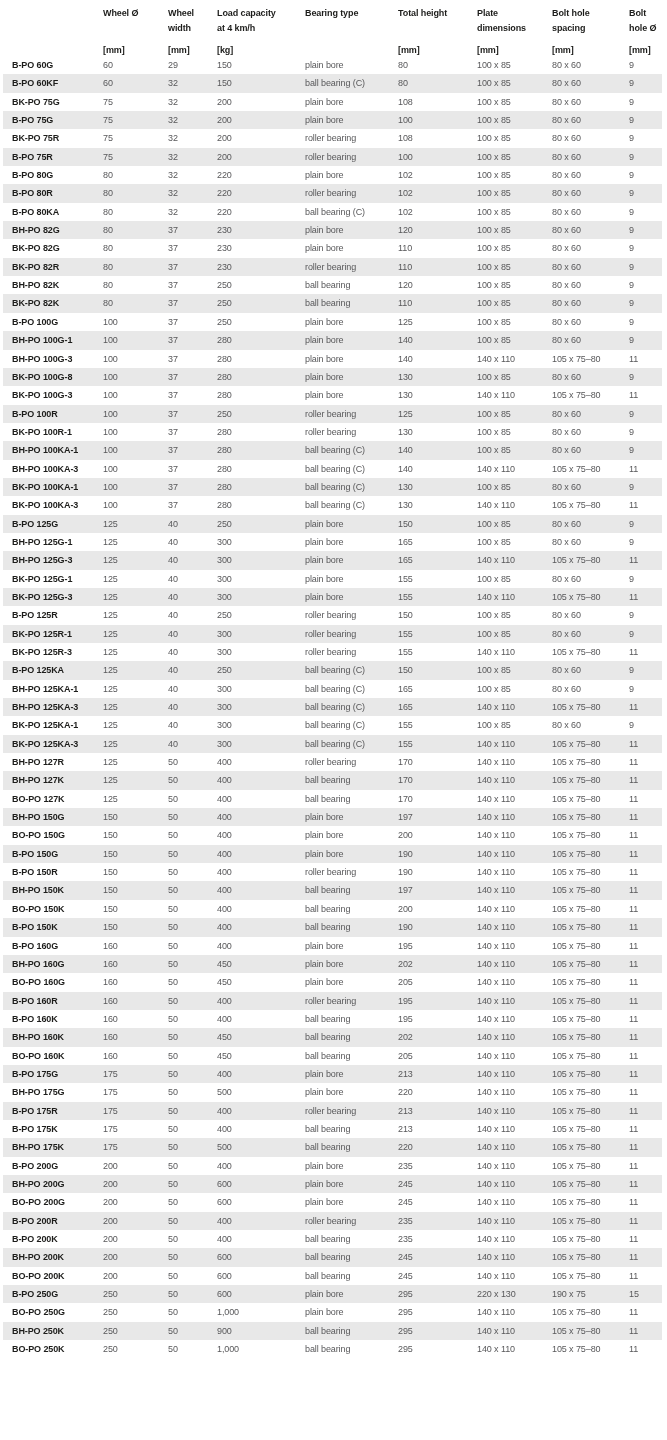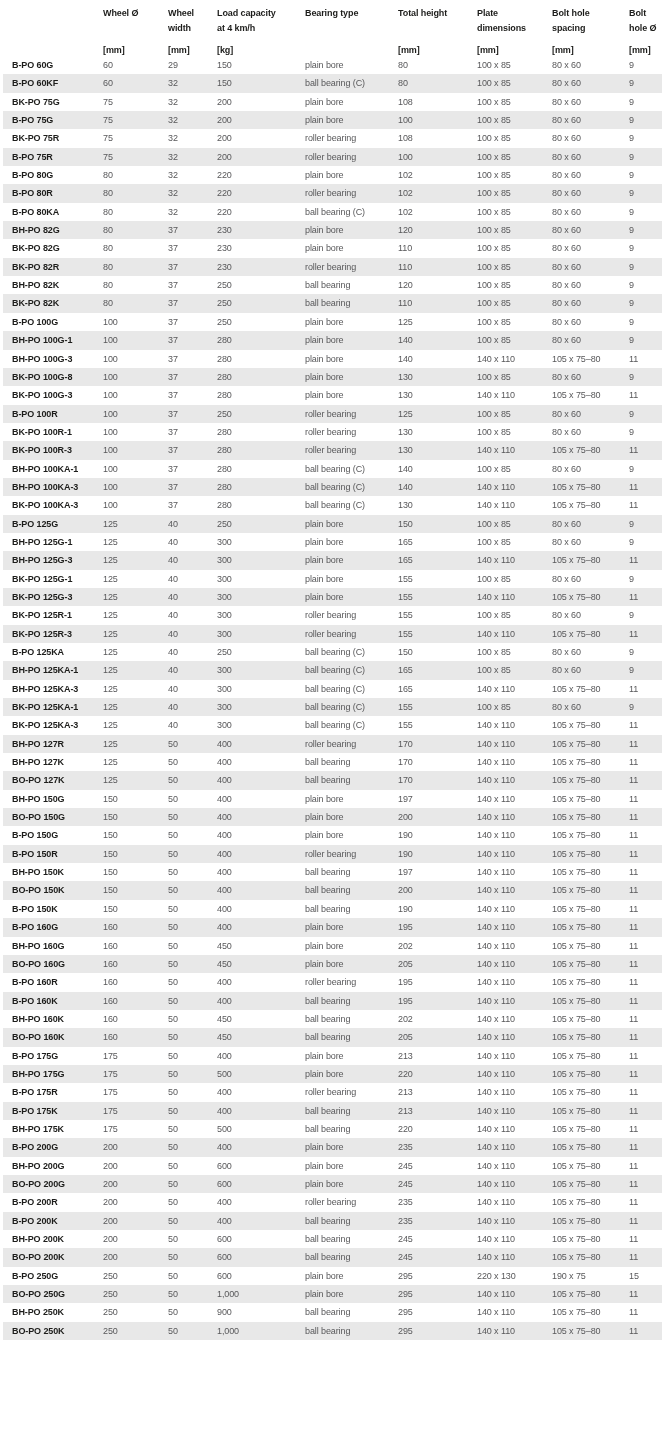--- a/index.html
+++ b/index.html
@@ -376,58 +376,58 @@
     <td>100</td>
     <td>37</td>
     <td>280</td>
     <td>roller bearing</td>
     <td>130</td>
     <td>100 x 85</td>
     <td>80 x 60</td>
     <td>9</td>
   </tr>
         <tr>
-    <td class="c-name">BK-PO 100R-3</td>
+    <td class="c-name">BH-PO 100KA-1</td>
     <td>100</td>
     <td>37</td>
     <td>280</td>
-    <td>roller bearing</td>
+    <td>ball bearing (C)</td>
+    <td>140</td>
+    <td>100 x 85</td>
+    <td>80 x 60</td>
+    <td>9</td>
+  </tr>
+        <tr>
+    <td class="c-name">BH-PO 100KA-3</td>
+    <td>100</td>
+    <td>37</td>
+    <td>280</td>
+    <td>ball bearing (C)</td>
+    <td>140</td>
+    <td>140 x 110</td>
+    <td>105 x 75–80</td>
+    <td>11</td>
+  </tr>
+        <tr>
+    <td class="c-name">BK-PO 100KA-1</td>
+    <td>100</td>
+    <td>37</td>
+    <td>280</td>
+    <td>ball bearing (C)</td>
     <td>130</td>
-    <td>140 x 110</td>
-    <td>105 x 75–80</td>
-    <td>11</td>
-  </tr>
-        <tr>
-    <td class="c-name">BH-PO 100KA-1</td>
+    <td>100 x 85</td>
+    <td>80 x 60</td>
+    <td>9</td>
+  </tr>
+        <tr>
+    <td class="c-name">BK-PO 100KA-3</td>
     <td>100</td>
     <td>37</td>
     <td>280</td>
     <td>ball bearing (C)</td>
-    <td>140</td>
-    <td>100 x 85</td>
-    <td>80 x 60</td>
-    <td>9</td>
-  </tr>
-        <tr>
-    <td class="c-name">BH-PO 100KA-3</td>
-    <td>100</td>
-    <td>37</td>
-    <td>280</td>
-    <td>ball bearing (C)</td>
-    <td>140</td>
-    <td>140 x 110</td>
-    <td>105 x 75–80</td>
-    <td>11</td>
-  </tr>
-        <tr>
-    <td class="c-name">BK-PO 100KA-3</td>
-    <td>100</td>
-    <td>37</td>
-    <td>280</td>
-    <td>ball bearing (C)</td>
     <td>130</td>
     <td>140 x 110</td>
     <td>105 x 75–80</td>
     <td>11</td>
   </tr>
         <tr>
     <td class="c-name">B-PO 125G</td>
     <td>125</td>
     <td>40</td>
     <td>250</td>
@@ -473,20 +473,31 @@
         <tr>
     <td class="c-name">BK-PO 125G-3</td>
     <td>125</td>
     <td>40</td>
     <td>300</td>
     <td>plain bore</td>
     <td>155</td>
     <td>140 x 110</td>
     <td>105 x 75–80</td>
     <td>11</td>
+  </tr>
+        <tr>
+    <td class="c-name">B-PO 125R</td>
+    <td>125</td>
+    <td>40</td>
+    <td>250</td>
+    <td>roller bearing</td>
+    <td>150</td>
+    <td>100 x 85</td>
+    <td>80 x 60</td>
+    <td>9</td>
   </tr>
         <tr>
     <td class="c-name">BK-PO 125R-1</td>
     <td>125</td>
     <td>40</td>
     <td>300</td>
     <td>roller bearing</td>
     <td>155</td>
     <td>100 x 85</td>
     <td>80 x 60</td>

